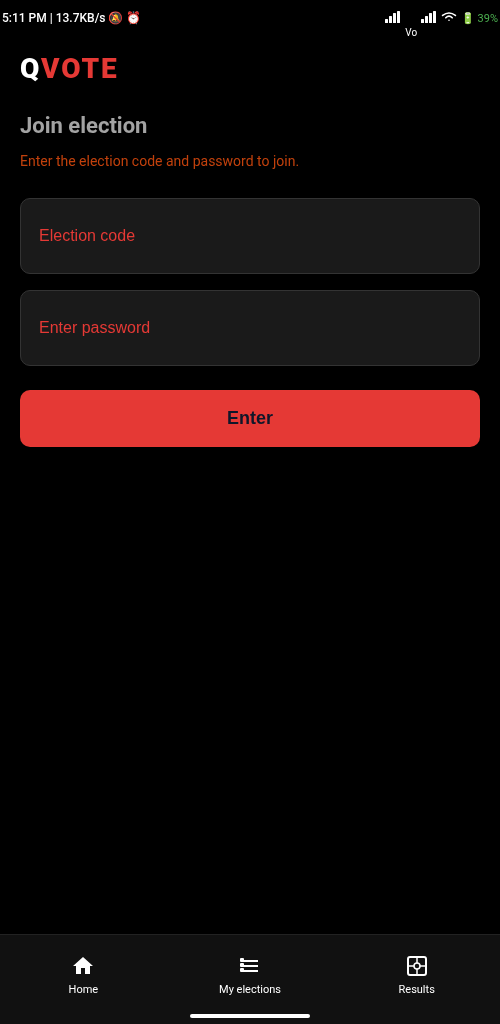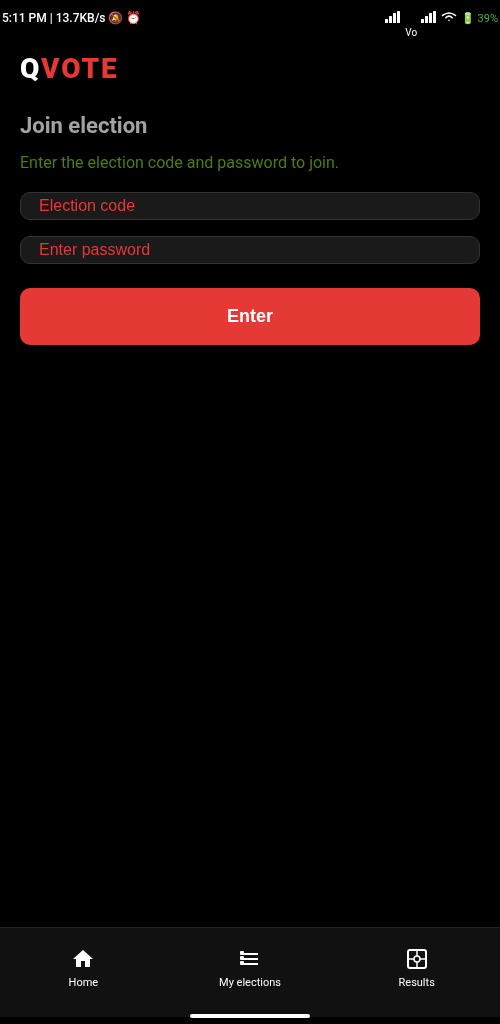--- a/index.html
+++ b/index.html
@@ -67,63 +67,63 @@
     }
 
     .page-title {
       font-size: 22px;
       font-weight: 700;
       color: #a3a3a3;
       margin-bottom: 14px;
     }
 
     .page-subtitle {
-      font-size: 16px;
-      color: #4d7c0f;
-      margin-bottom: 18px;
+      font-size: 14px;
+      color: #c2410c;
+      margin-bottom: 26px;
       line-height: 1.4;
     }
 
     
     .form-group {
       margin-bottom: 16px;
     }
 
     .form-input {
       width: 100%;
-      padding: 4px 18px;
+      padding: 28px 18px;
       background-color: #1a1a1a;
       border: 1.5px solid #333333;
       border-radius: 10px;
       color: #e53935;
       font-size: 16px;
       outline: none;
     }
 
     .form-input::placeholder {
       color: #e53935;
     }
 
     .enter-button {
       width: 100%;
       padding: 18px;
       background-color: #e53935;
       border: none;
       border-radius: 10px;
-      color: #ffffff;
+      color: #0f172a;
       font-size: 18px;
       font-weight: 600;
       cursor: pointer;
       margin-top: 8px;
     }
 
     
     .bottom-nav {
       position: absolute;
-      bottom: 7px;
+      bottom: 0;
       left: 0;
       right: 0;
       height: 90px;
       background-color: #111111;
       border-top: 1px solid #222222;
       display: flex;
       align-items: center;
       justify-content: space-around;
       padding-bottom: 10px;
     }

